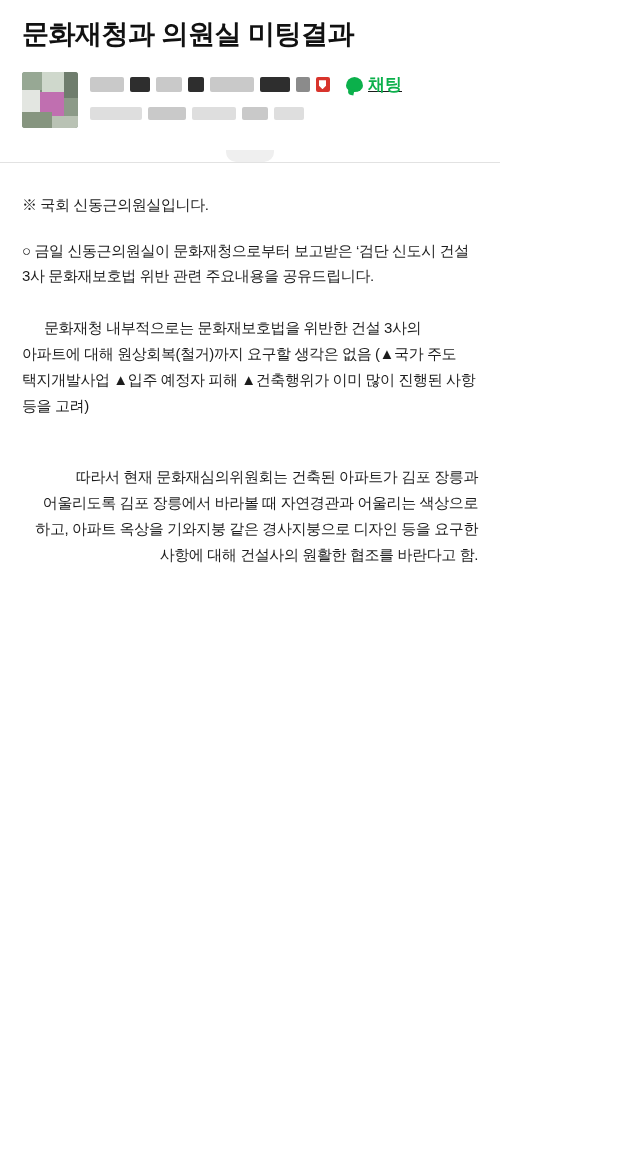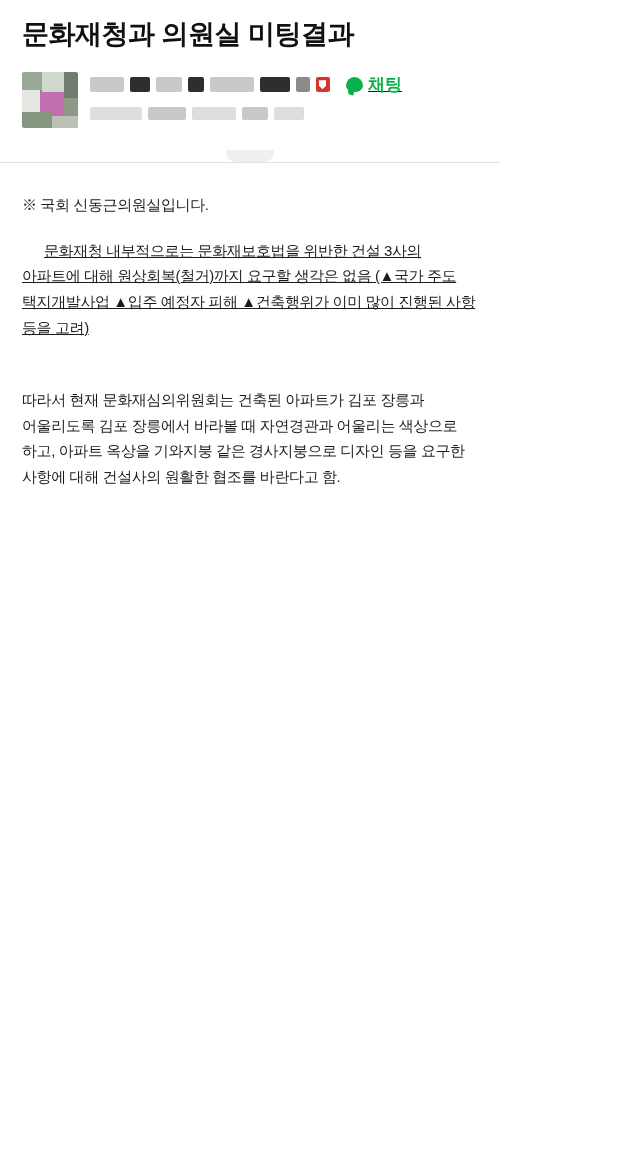--- a/index.html
+++ b/index.html
@@ -187,30 +187,30 @@
   .para {
     font-size: 15px;
     line-height: 1.72;
     letter-spacing: -0.4px;
     color: #1c1c1c;
     margin: 0 0 26px 0;
     word-break: keep-all;
   }
   .para.indent {
     text-indent: 22px;
-    text-decoration: underline;
   }
   .para.tight {
     margin-bottom: 20px;
   }
   .para.gap-large {
     margin-bottom: 46px;
   }
   .para:last-child {
     margin-bottom: 0;
+    text-align: right;
   }
 </style>
 </head>
 <body>
 
 <div class="page">
 
   <div class="title-block">
     <h1 class="doc-title">문화재청과 의원실 미팅결과</h1>
   </div>
@@ -254,17 +254,18 @@
     </div>
   </div>
 
   <div class="divider-wrap">
     <div class="divider-line"></div>
     <div class="fold-tab"></div>
   </div>
 
   <div class="content">
     <p class="para tight">※ 국회 신동근의원실입니다.</p>
+    <p class="para">○ 금일 신동근의원실이 문화재청으로부터 보고받은 ‘검단 신도시 건설 3사 문화재보호법 위반 관련 주요내용을 공유드립니다.</p>
     <p class="para indent gap-large">문화재청 내부적으로는 문화재보호법을 위반한 건설 3사의 아파트에 대해 원상회복(철거)까지 요구할 생각은 없음 (▲국가 주도 택지개발사업 ▲입주 예정자 피해 ▲건축행위가 이미 많이 진행된 사항 등을 고려)</p>
     <p class="para">따라서 현재 문화재심의위원회는 건축된 아파트가 김포 장릉과 어울리도록 김포 장릉에서 바라볼 때 자연경관과 어울리는 색상으로 하고, 아파트 옥상을 기와지붕 같은 경사지붕으로 디자인 등을 요구한 사항에 대해 건설사의 원활한 협조를 바란다고 함.</p>
   </div>
 
 </div>
 
 </body></html>

